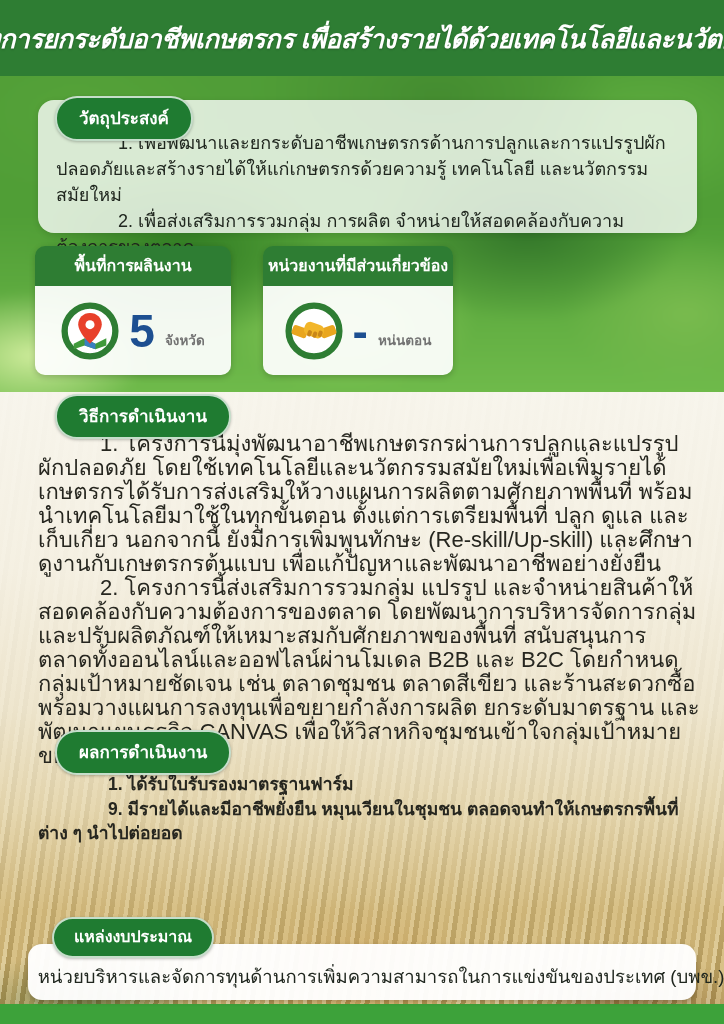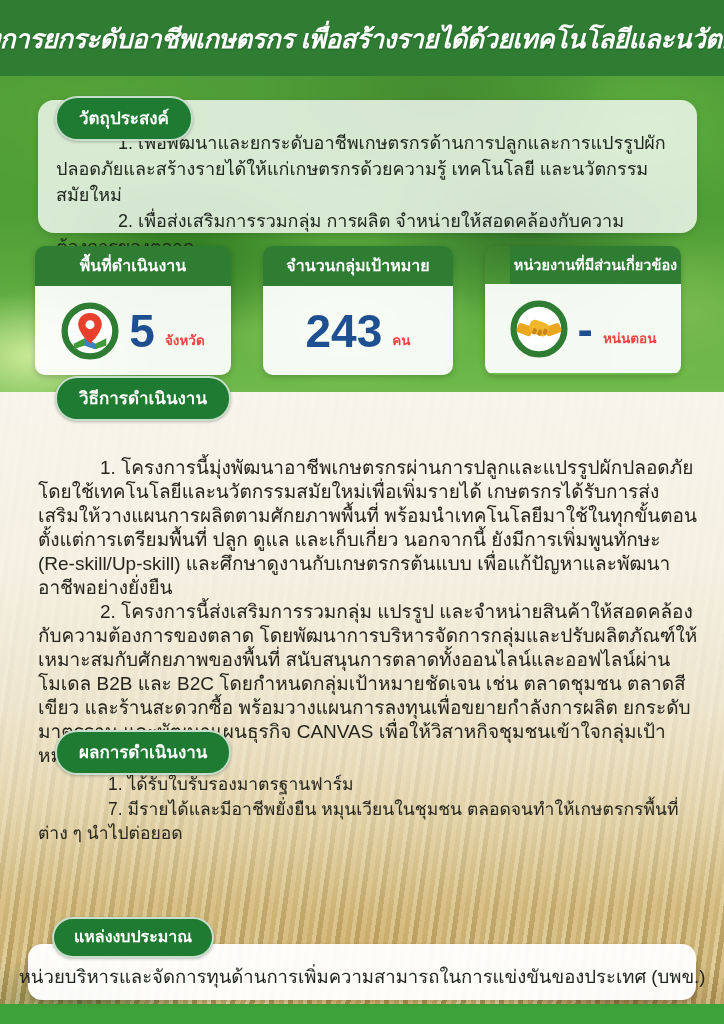--- a/index.html
+++ b/index.html
@@ -78,44 +78,44 @@
     background:var(--header-green,#2e7d33); color:#fff; text-align:center;
     font-size:16px; font-weight:bold; padding:7px 2px 8px; white-space:nowrap; overflow:hidden;
   }
   .stat-card:nth-child(3) .stat-head{font-size:14.5px;margin-left:25px;}
   .stat-body{
     background:rgba(255,255,255,0.93); height:89px;
     display:flex; align-items:center; justify-content:center; gap:10px; padding:0 8px;
   }
   .stat-icon{width:58px; height:58px; flex:0 0 auto;}
   .stat-value{color:var(--value-blue,#1d4f91); font-size:46px; font-weight:bold; line-height:1;}
-  .stat-unit{color:#ef4444; font-size:13.5px; font-weight:bold; align-self:center; margin-top:18px;}
+  .stat-unit{color:#737373; font-size:13.5px; font-weight:bold; align-self:center; margin-top:18px;}
   
   .method-text{
-    position:absolute; left:38px; top:456px; width:662px; z-index:2;
-    color:#26261f; font-size:19px; line-height:24px;
+    position:absolute; left:38px; top:432px; width:662px; z-index:2;
+    color:#26261f; font-size:22px; line-height:24px;
   }
   .method-text p{margin:0; text-indent:62px;}
   .results-text{
     position:absolute; left:38px; top:772px; width:662px; z-index:2;
     color:#26261f; font-size:17.5px; line-height:24.5px;
   }
-  .results-text p{margin:0; text-indent:70px;}
+  .results-text p{margin:0; text-indent:70px;font-weight:bold;}
   
   .budget-card{
     position:absolute; left:28px; top:944px; width:668px; height:56px;
     background:rgba(255,255,255,0.96); border-radius:14px; z-index:2;
     box-shadow:0 2px 5px rgba(0,0,0,0.2);
     display:flex; align-items:flex-end; justify-content:center;
   }
   .budget-card .budget-text{
-    margin:0 0 9px; color:#20271f; font-size:18.5px; text-align:center; white-space:nowrap;
+    margin:0 0 9px; color:#20271f; font-size:18.5px; text-align:center; white-space:nowrap;padding-left:38px;
   }
   .badge-objectives{left:55px; top:96px;}
-  .badge-method{left:55px; top:376px;text-align:right;}
+  .badge-method{left:55px; top:394px;text-align:right;}
   .badge-results{left:55px; top:730px;}
   .badge-budget{left:52px; top:917px; z-index:6; font-size:16px; padding:5px 20px 7px;}
 </style>
 </head>
 <body>
 
 <div class="poster">
 
   <div class="bg-top"></div>
   <div class="bg-bottom"></div>
@@ -128,41 +128,34 @@
   <div class="objectives-card">
     <div class="card-text">
       <p>1. เพื่อพัฒนาและยกระดับอาชีพเกษตรกรด้านการปลูกและการแปรรูปผักปลอดภัยและสร้างรายได้ให้แก่เกษตรกรด้วยความรู้ เทคโนโลยี และนวัตกรรมสมัยใหม่</p>
       <p>2. เพื่อส่งเสริมการรวมกลุ่ม การผลิต จำหน่ายให้สอดคล้องกับความต้องการของตลาด</p>
     </div>
   </div>
 
   <div class="stats-row">
 
     <div class="stat-card">
-      <div class="stat-head">พื้นที่ดำเนินงาน</div>
+      <div class="stat-head">พื้นที่การผลินงาน</div>
       <div class="stat-body">
         <svg class="stat-icon" viewBox="0 0 64 64">
           <circle cx="32" cy="32" r="28" fill="#ffffff" stroke="#2e7d33" stroke-width="7"></circle>
           <path d="M14 46 L26 40 L38 46 L50 40 L50 48 L38 52 L26 48 L14 52 Z" fill="#3f9a3a"></path>
           <path d="M26 40 L38 46 L38 52 L26 48 Z" fill="#3a7fc1"></path>
           <path d="M32 12 c-7.5 0 -13 5.4 -13 12.6 C19 34 32 46 32 46 s13 -12 13 -21.4 C45 17.4 39.5 12 32 12 Z" fill="#e8402a"></path>
           <circle cx="32" cy="25" r="5" fill="#ffffff"></circle>
         </svg>
         <div class="stat-value">5</div>
         <div class="stat-unit">จังหวัด</div>
       </div>
     </div>
 
-    <div class="stat-card">
-      <div class="stat-head">จำนวนกลุ่มเป้าหมาย</div>
-      <div class="stat-body">
-        <div class="stat-value">243</div>
-        <div class="stat-unit">คน</div>
-      </div>
-    </div>
 
     <div class="stat-card">
       <div class="stat-head">หน่วยงานที่มีส่วนเกี่ยวข้อง</div>
       <div class="stat-body">
         <svg class="stat-icon" viewBox="0 0 64 64">
           <circle cx="32" cy="32" r="28" fill="#ffffff" stroke="#2e7d33" stroke-width="7"></circle>
           <g>
             <rect x="8" y="27" width="17" height="11" rx="3" transform="rotate(20 16 32)" fill="#e9a61f"></rect>
             <rect x="39" y="27" width="17" height="11" rx="3" transform="rotate(-20 48 32)" fill="#e9a61f"></rect>
             <rect x="21" y="23.5" width="22" height="15" rx="6" transform="rotate(20 32 31)" fill="#f2b62a"></rect>
@@ -180,21 +173,21 @@
 
   <div class="badge badge-method">วิธีการดำเนินงาน</div>
   <div class="method-text">
     <p>1. โครงการนี้มุ่งพัฒนาอาชีพเกษตรกรผ่านการปลูกและแปรรูปผักปลอดภัย โดยใช้เทคโนโลยีและนวัตกรรมสมัยใหม่เพื่อเพิ่มรายได้ เกษตรกรได้รับการส่งเสริมให้วางแผนการผลิตตามศักยภาพพื้นที่ พร้อมนำเทคโนโลยีมาใช้ในทุกขั้นตอน ตั้งแต่การเตรียมพื้นที่ ปลูก ดูแล และเก็บเกี่ยว นอกจากนี้ ยังมีการเพิ่มพูนทักษะ (Re-skill/Up-skill) และศึกษาดูงานกับเกษตรกรต้นแบบ เพื่อแก้ปัญหาและพัฒนาอาชีพอย่างยั่งยืน</p>
     <p>2. โครงการนี้ส่งเสริมการรวมกลุ่ม แปรรูป และจำหน่ายสินค้าให้สอดคล้องกับความต้องการของตลาด โดยพัฒนาการบริหารจัดการกลุ่มและปรับผลิตภัณฑ์ให้เหมาะสมกับศักยภาพของพื้นที่ สนับสนุนการตลาดทั้งออนไลน์และออฟไลน์ผ่านโมเดล B2B และ B2C โดยกำหนดกลุ่มเป้าหมายชัดเจน เช่น ตลาดชุมชน ตลาดสีเขียว และร้านสะดวกซื้อ พร้อมวางแผนการลงทุนเพื่อขยายกำลังการผลิต ยกระดับมาตรฐาน และพัฒนาแผนธุรกิจ CANVAS เพื่อให้วิสาหกิจชุมชนเข้าใจกลุ่มเป้าหมายของตนเอง</p>
   </div>
 
   <div class="badge badge-results">ผลการดำเนินงาน</div>
   <div class="results-text">
     <p>1. ได้รับใบรับรองมาตรฐานฟาร์ม</p>
-    <p>7. มีรายได้และมีอาชีพยั่งยืน หมุนเวียนในชุมชน ตลอดจนทำให้เกษตรกรพื้นที่ต่าง ๆ นำไปต่อยอด</p>
+    <p>9. มีรายได้และมีอาชีพยั่งยืน หมุนเวียนในชุมชน ตลอดจนทำให้เกษตรกรพื้นที่ต่าง ๆ นำไปต่อยอด</p>
   </div>
 
   <div class="badge badge-budget">แหล่งงบประมาณ</div>
   <div class="budget-card">
     <p class="budget-text">หน่วยบริหารและจัดการทุนด้านการเพิ่มความสามารถในการแข่งขันของประเทศ (บพข.)</p>
   </div>
 
   <div class="footer-band"></div>
 
 </div>

